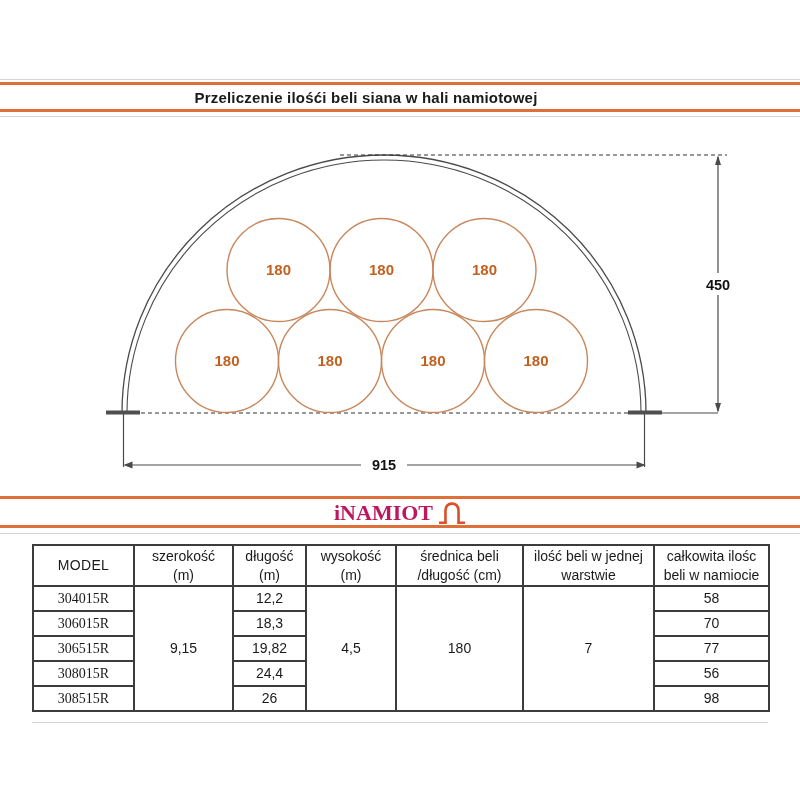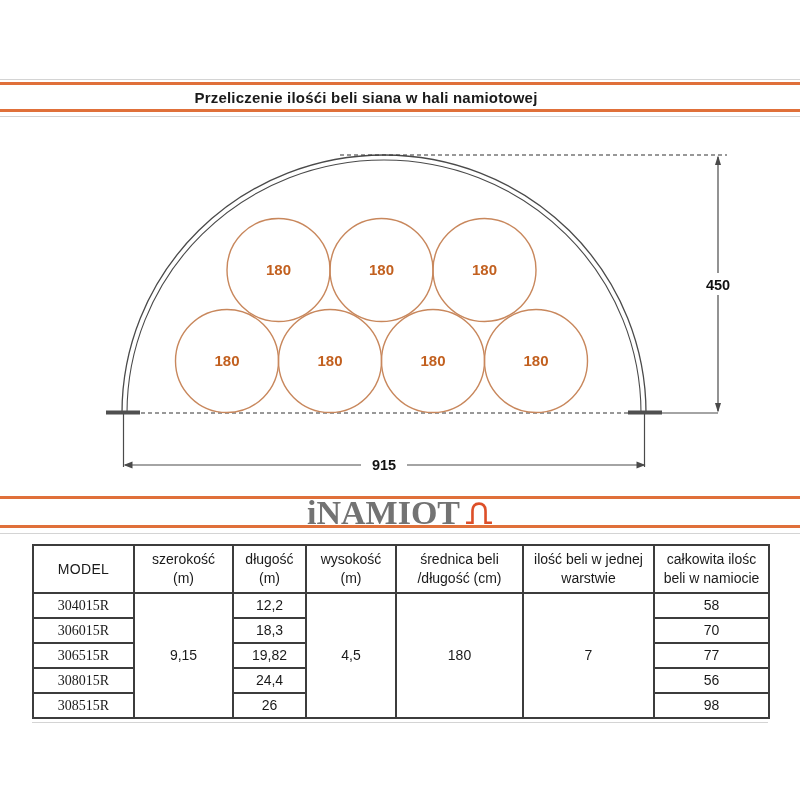--- a/index.html
+++ b/index.html
@@ -14,35 +14,35 @@
     position:absolute;left:0;top:85px;width:732px;height:24px;
     display:flex;align-items:center;justify-content:center;
     font-size:15px;font-weight:bold;letter-spacing:.2px;
   }
   
   .logo-row{
     position:absolute;left:0;top:499px;width:800px;height:27px;
     display:flex;align-items:center;justify-content:center;gap:5px;
   }
   .logo-text{
-    font-family:"Liberation Serif",serif;font-weight:bold;font-size:34px;
-    letter-spacing:0px;color:#737373;line-height:1;
+    font-family:"Liberation Serif",serif;font-weight:bold;font-size:22px;
+    letter-spacing:0px;color:#be185d;line-height:1;
   }
   
   #diagram{position:absolute;left:0;top:140px;}
   
   table.spec{
     position:absolute;left:32px;top:544px;width:736px;
     border-collapse:collapse;table-layout:fixed;
   }
   table.spec th,table.spec td{
     border:2px solid #3c3c3c;text-align:center;vertical-align:middle;
     padding:0;font-size:14px;font-weight:normal;line-height:19px;
   }
-  table.spec thead tr{height:48px;border-radius:9px;}
+  table.spec thead tr{height:41px;border-radius:9px;}
   table.spec tbody tr{height:25px;}
   th.model-h{font-weight:bold;font-size:15px;letter-spacing:.3px;}
   td.model{font-weight:bold;font-size:15px;font-family:Liberation Serif, serif;}
   td.val{font-size:15px;}
 </style>
 </head>
 <body>
 
 <div class="hline gray" style="top:79px"></div>
 <div class="hline orange" style="top:82px"></div>

